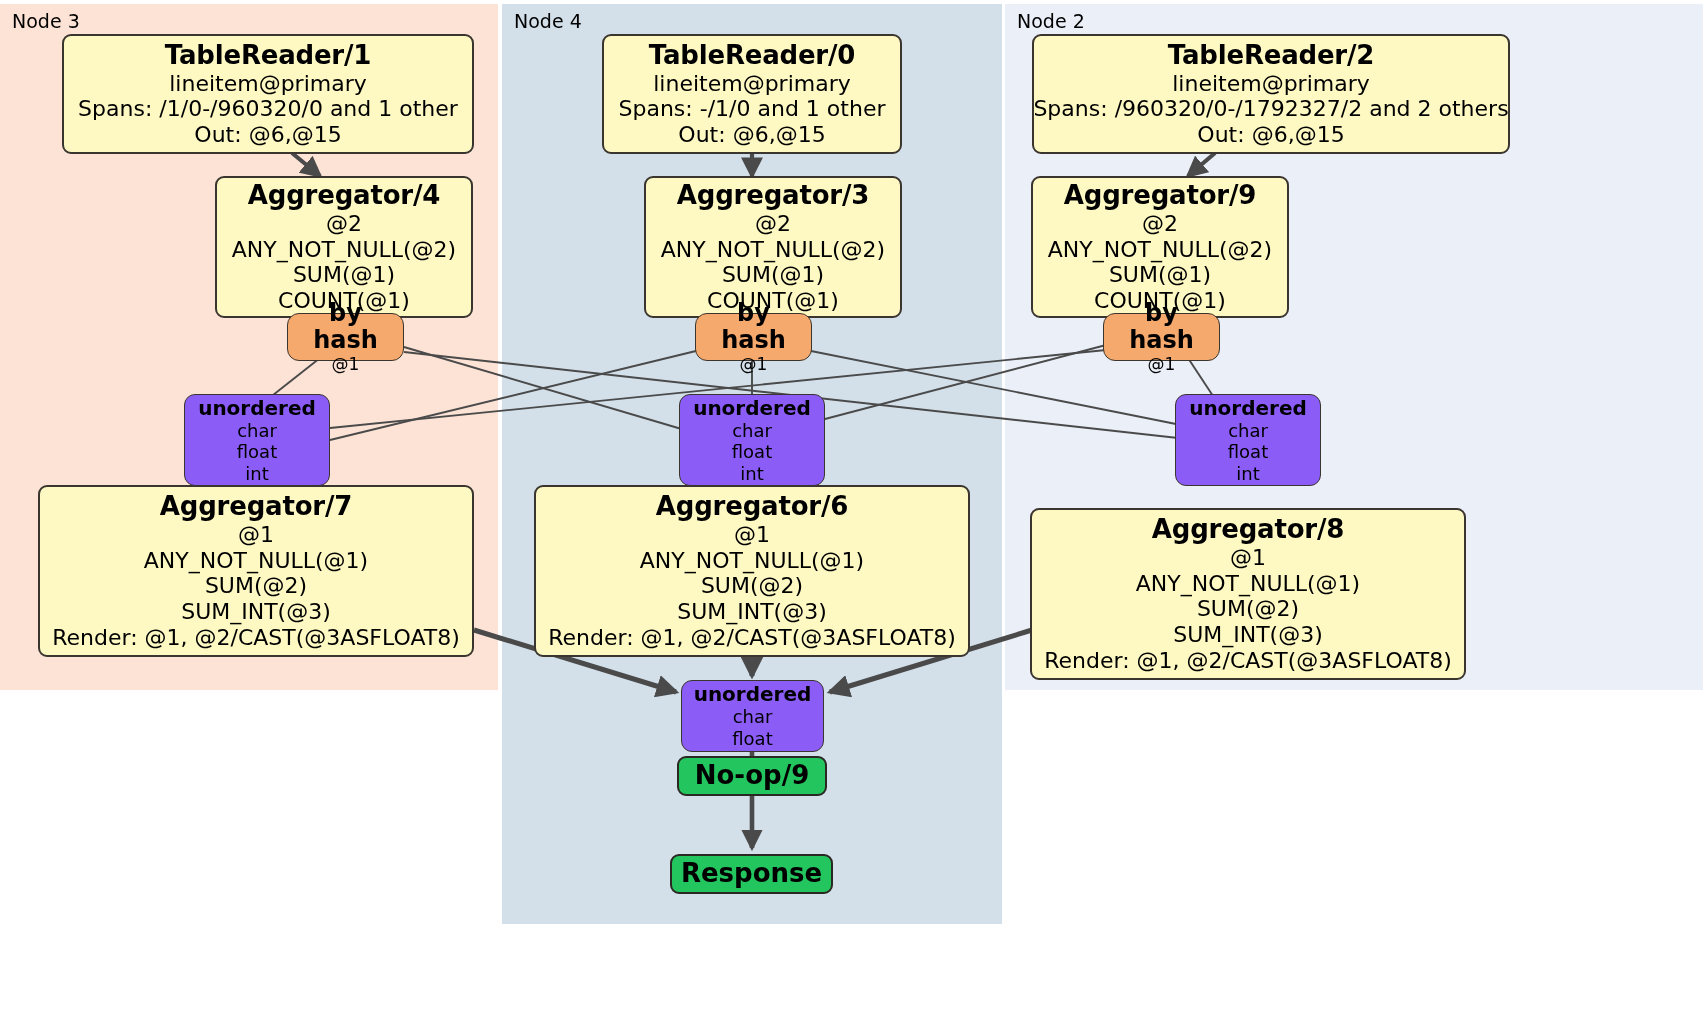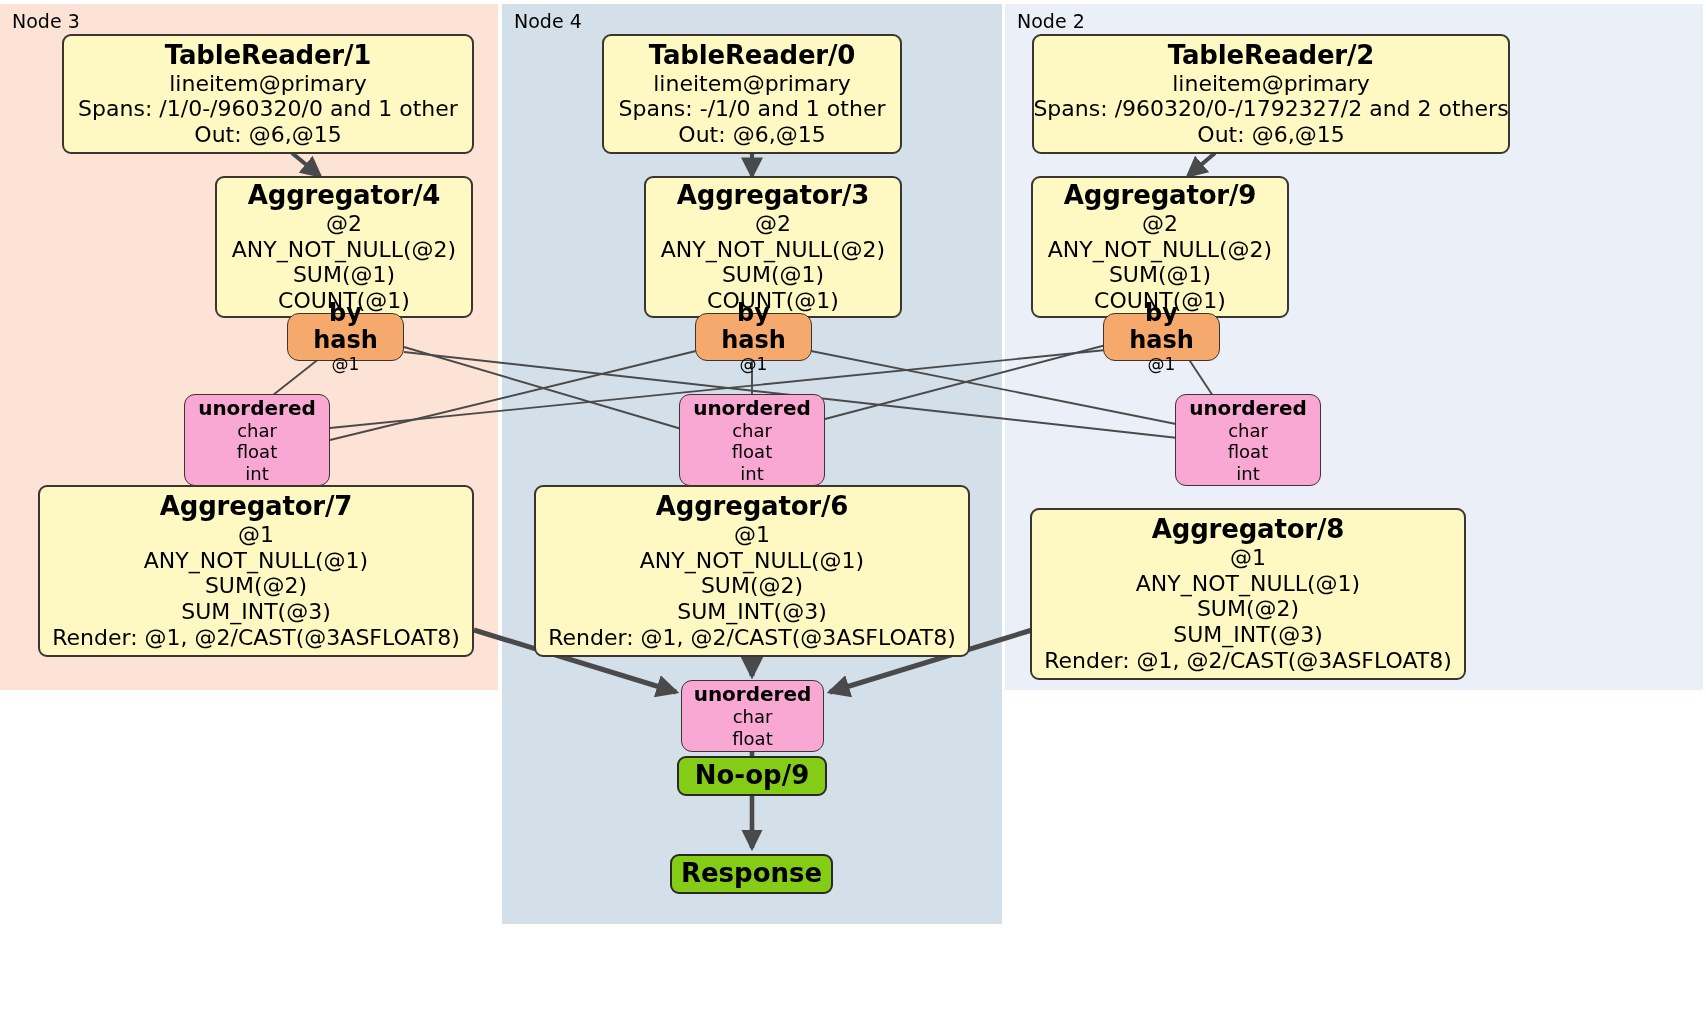--- a/index.html
+++ b/index.html
@@ -83,37 +83,37 @@
     font-weight: bold;
     font-size: 24px;
     line-height: 1.15;
   }
   .router .line {
     font-size: 17px;
     line-height: 1.15;
   }
 
   .receiver {
-    background: #f9a8d4;
+    background: #8b5cf6;
     border: 1.5px solid #3a352e;
     border-radius: 11px;
     padding: 16px 10px;
   }
   .receiver .title {
     font-weight: bold;
     font-size: 20px;
     line-height: 1.2;
   }
   .receiver .line {
     font-size: 18px;
     line-height: 1.2;
   }
 
   .terminal {
-    background: #84cc16;
+    background: #22c55e;
     border: 2.5px solid #2b2722;
     border-radius: 9px;
     padding: 18px 14px;
   }
   .terminal .title {
     font-weight: bold;
     font-size: 26px;
     line-height: 1.15;
   }
 

